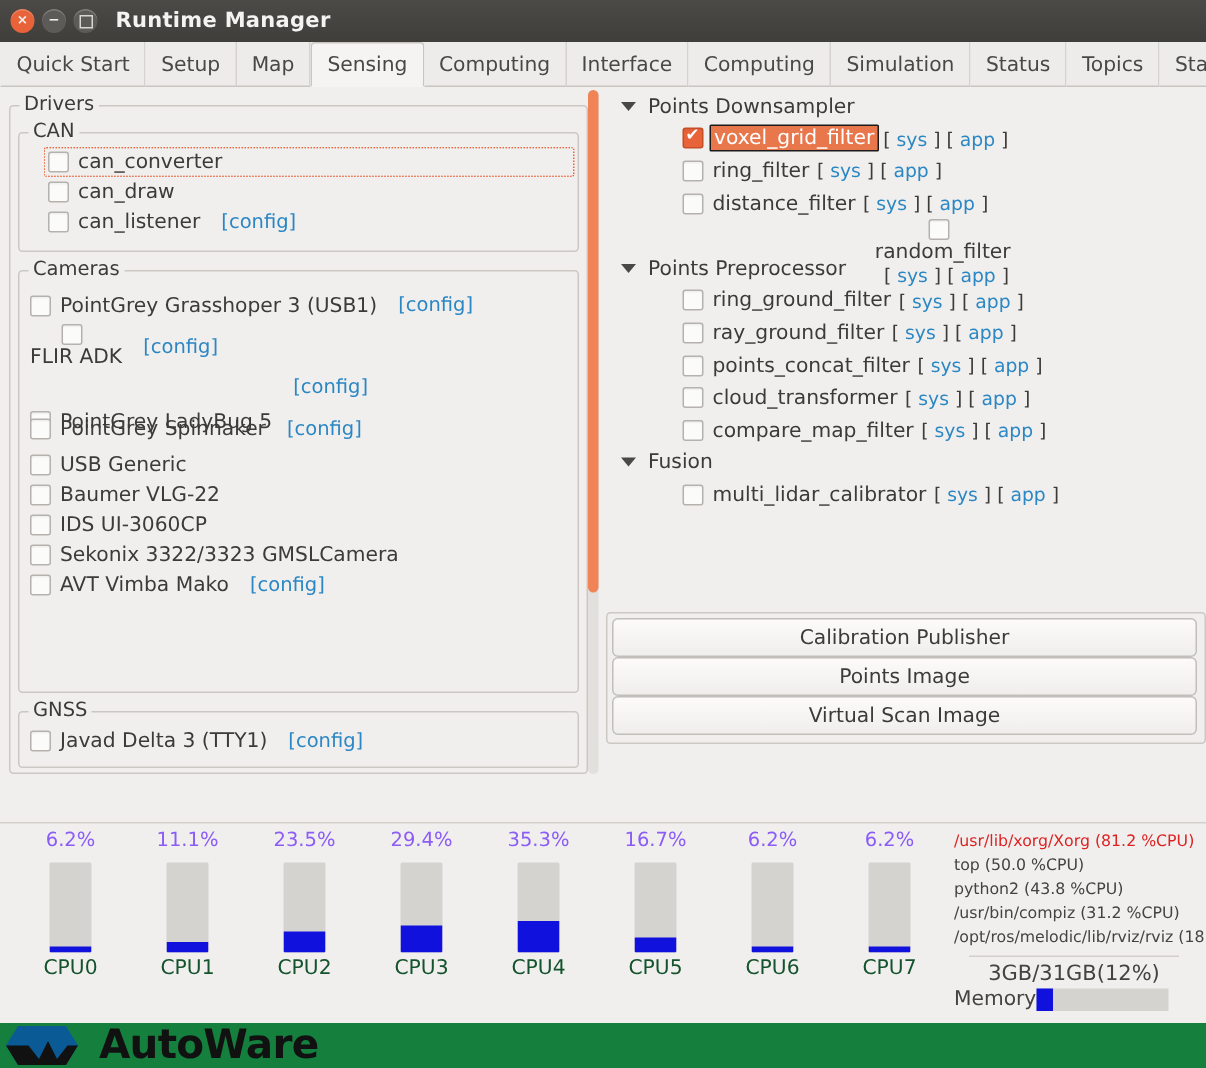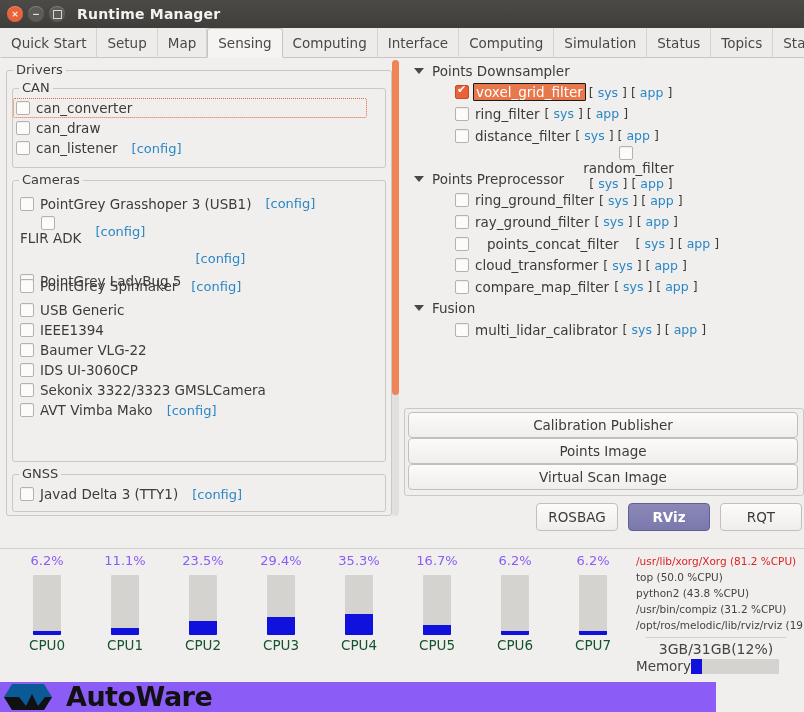--- a/index.html
+++ b/index.html
@@ -188,21 +188,21 @@
     text-align:center; font-size:14px; color:#45433f;
     width:140px; margin-left: 10px;
     border-top:1px solid #d3d0cc; padding-top:3px;
   }
   .memrow { display:flex; align-items:center; margin-top:1px; }
   .memrow .lbl { font-size:13.5px; color:#45433f; }
   .membar { width:88px; height:15px; background:#d5d3d0; position:relative; }
   .membar .mfill { position:absolute; left:0; top:0; height:15px; background:#1111dd; }
 
   
-  .footer { position:absolute; left:0; top:682px; width:716px; height:30px; background:#8b5cf6; }
+  .footer { position:absolute; left:0; top:682px; width:804px; height:30px; background:#15803d; }
   .logo { position:absolute; left:4px; top:-1px; display:flex; align-items:center; }
   .logotext {
     margin-left:6px; font-size:27px; font-weight:bold; color:#111111;
     letter-spacing:-0.5px; font-family:"DejaVu Sans","Liberation Sans",sans-serif;
   }
 </style>
 </head>
 <body>
 
 <div id="app">
@@ -263,21 +263,21 @@
 
     <div class="leftpanel">
 
       <div class="groupbox" style="left:2px; top:10px; width:384px; height:444px;">
         <span class="gb-title">Drivers</span>
       </div>
 
       <div class="groupbox" style="left:8px; top:28px; width:372px; height:78px;">
         <span class="gb-title">CAN</span>
       </div>
-      <div id="can-list" style="position:absolute; left:12px; top:38px; width:360px;">
+      <div id="can-list" style="position:absolute; left:28px; top:38px; width:360px;">
           <div class="row" style="height: 20px;">
             <div class="focusring" style="display: flex; align-items: center; width: 348px;">
               <span class="cbx"></span>
               <span class="itemlabel">can_converter</span>
             </div>
           </div>
           <div class="row" style="height: 20px;">
             <div style="display: flex; align-items: center;">
               <span class="cbx"></span>
               <span class="itemlabel">can_draw</span>
@@ -321,26 +321,20 @@
             <div style="display: flex; align-items: center;">
               <span class="cbx"></span>
               <span class="itemlabel">PointGrey Spinnaker</span>
             </div>
             <span class="cfg" style="margin-left: 14px;">[config]</span>
           </div>
           <div class="row" style="height: 20px;">
             <div style="display: flex; align-items: center;">
               <span class="cbx"></span>
               <span class="itemlabel">USB Generic</span>
-            </div>
-          </div>
-          <div class="row" style="height: 20px;">
-            <div style="display: flex; align-items: center;">
-              <span class="cbx"></span>
-              <span class="itemlabel">IEEE1394</span>
             </div>
           </div>
           <div class="row" style="height: 20px;">
             <div style="display: flex; align-items: center;">
               <span class="cbx"></span>
               <span class="itemlabel">Baumer VLG-22</span>
             </div>
           </div>
           <div class="row" style="height: 20px;">
             <div style="display: flex; align-items: center;">
@@ -414,21 +408,21 @@
           <div class="trow" style="padding-left: 51px;">
             <span class="cbx"></span>
             <span class="itemlabel">ring_ground_filter</span>
             <span class="sysapp"><span class="brk">[</span> <span>sys</span> <span class="brk">]</span> <span class="brk">[</span> <span>app</span> <span class="brk">]</span></span>
           </div>
           <div class="trow" style="padding-left: 51px;">
             <span class="cbx"></span>
             <span class="itemlabel">ray_ground_filter</span>
             <span class="sysapp"><span class="brk">[</span> <span>sys</span> <span class="brk">]</span> <span class="brk">[</span> <span>app</span> <span class="brk">]</span></span>
           </div>
-          <div class="trow" style="padding-left: 51px; gap: 12px;">
+          <div class="trow" style="padding-left: 51px;">
             <span class="cbx"></span>
             <span class="itemlabel">points_concat_filter</span>
             <span class="sysapp"><span class="brk">[</span> <span>sys</span> <span class="brk">]</span> <span class="brk">[</span> <span>app</span> <span class="brk">]</span></span>
           </div>
           <div class="trow" style="padding-left: 51px;">
             <span class="cbx"></span>
             <span class="itemlabel">cloud_transformer</span>
             <span class="sysapp"><span class="brk">[</span> <span>sys</span> <span class="brk">]</span> <span class="brk">[</span> <span>app</span> <span class="brk">]</span></span>
           </div>
           <div class="trow" style="padding-left: 51px;">
@@ -450,31 +444,20 @@
       <div class="rgroup"></div>
       <div id="wide-buttons">
           <div class="btn wide-btn" style="top: 352px;">
             <span>Calibration Publisher</span>
           </div>
           <div class="btn wide-btn" style="top: 378px;">
             <span>Points Image</span>
           </div>
           <div class="btn wide-btn" style="top: 404px;">
             <span>Virtual Scan Image</span>
-          </div>
-        </div>
-      <div class="bottombtns" id="launch-buttons">
-          <div class="btn sbtn">
-            <span>ROSBAG</span>
-          </div>
-          <div class="btn sbtn active">
-            <span>RViz</span>
-          </div>
-          <div class="btn sbtn">
-            <span>RQT</span>
           </div>
         </div>
     </div>
   </div>
 
   <div class="monitor">
     <div class="cpus" id="cpus">
         <div class="cpu">
           <div class="pct">6.2%</div>
           <div class="bar">
@@ -530,21 +513,21 @@
             <div class="fill" style="height: 4px;"></div>
           </div>
           <div class="nm">CPU7</div>
         </div>
       </div>
     <div class="proclist" id="proclist">
         <div class="pline hot">/usr/lib/xorg/Xorg (81.2 %CPU)</div>
         <div class="pline">top (50.0 %CPU)</div>
         <div class="pline">python2 (43.8 %CPU)</div>
         <div class="pline">/usr/bin/compiz (31.2 %CPU)</div>
-        <div class="pline">/opt/ros/melodic/lib/rviz/rviz (19</div>
+        <div class="pline">/opt/ros/melodic/lib/rviz/rviz (18</div>
       </div>
     <div class="memwrap">
       <div class="memtotal">3GB/31GB(12%)</div>
       <div class="memrow">
         <span class="lbl">Memory</span>
         <span class="membar">
           <span class="mfill" id="memfill" style="width: 11px;"></span>
         </span>
       </div>
     </div>

